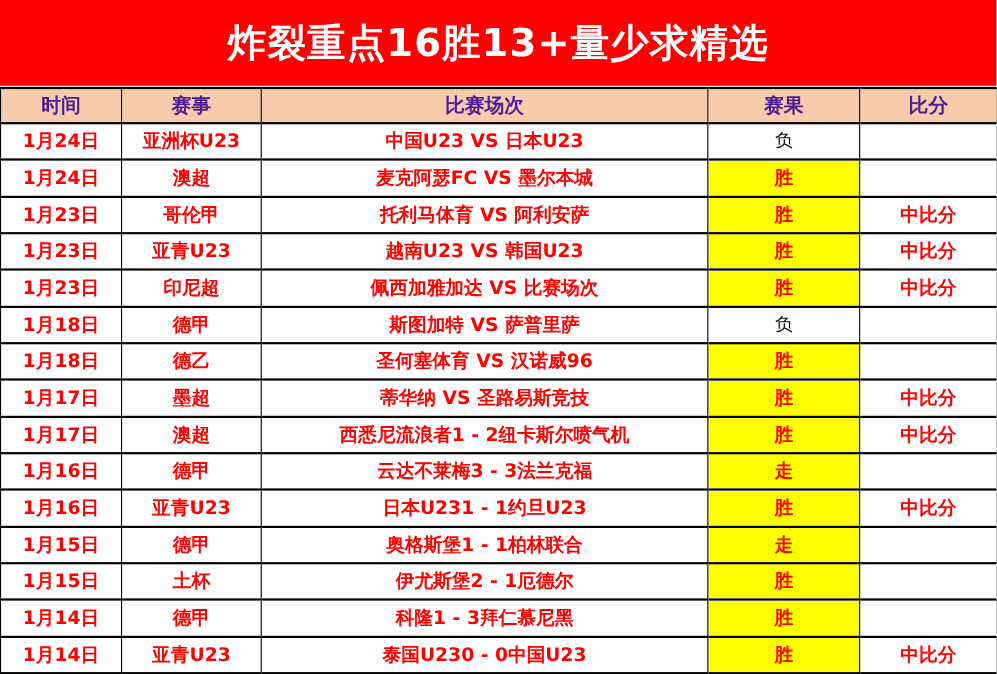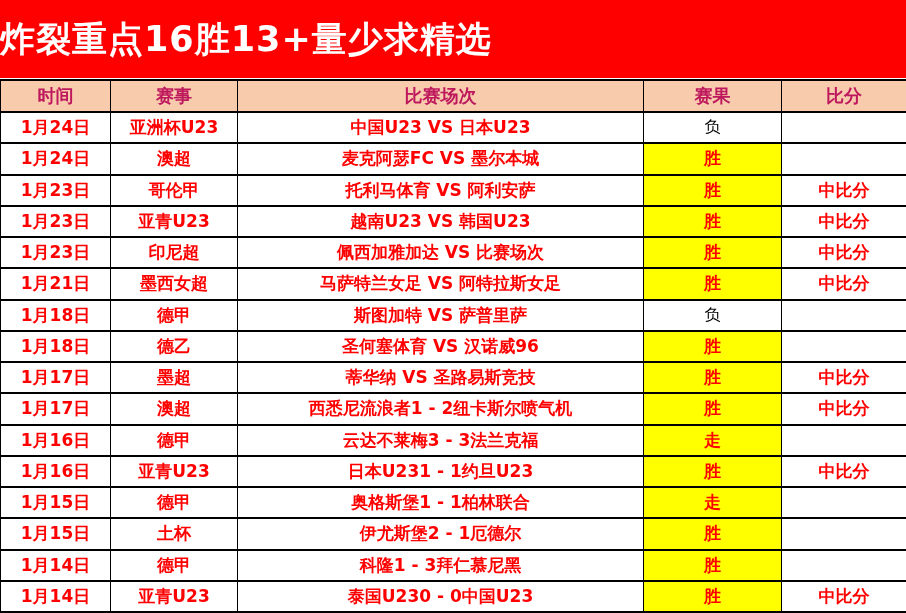--- a/index.html
+++ b/index.html
@@ -4,21 +4,21 @@
 <style>
   * { margin: 0; padding: 0; box-sizing: border-box; }
   html, body { width: 906px; height: 613px; background: #ffffff; overflow: hidden; }
   body { font-family: "DejaVu Sans", "Liberation Sans", sans-serif; }
 
   .sheet { width: 906px; height: 613px; background: #ffffff; }
 
   .banner {
     width: 906px; height: 78px;
     background: var(--banner_red, #FE0000);
-    display: flex; align-items: center; justify-content: flex-start;
+    display: flex; align-items: center; justify-content: center;
     margin-bottom: 1px;
   }
   .banner .title-text {
     color: #ffffff; font-size: 35px; font-weight: bold;
     letter-spacing: 1px; white-space: nowrap;
   }
 
   table.results {
     width: 906px; height: 534px;
     border-collapse: collapse; table-layout: fixed;
@@ -27,21 +27,21 @@
     border-left: 1px solid #000;
     border-right: 1px solid #000;
     border-top: 2px solid #000;
     border-bottom: 2px solid #000;
     text-align: center; vertical-align: middle;
     overflow: hidden; white-space: nowrap;
   }
   thead tr { height: 32px; }
   th {
     background: var(--header_bg, #F8CBAD);
-    color: #be185d; font-size: 18px; font-weight: bold;
+    color: #4c1d95; font-size: 18px; font-weight: bold;
   }
   td { background: #ffffff; font-size: 17px; font-weight: bold; color: var(--text_red, #FF0000); }
 
   td.result.win, td.result.push { background: var(--win_bg, #FFFF00); color: var(--text_red, #FF0000); }
   td.result.loss { background: #ffffff; color: #000; font-weight: normal; font-size: 16px; }
 </style>
 </head>
 <body>
 
 <div class="sheet">
@@ -93,27 +93,20 @@
           <td>1月23日</td>
           <td>亚青U23</td>
           <td>越南U23 VS 韩国U23</td>
           <td class="result win">胜</td>
           <td>中比分</td>
         </tr>
         <tr>
           <td>1月23日</td>
           <td>印尼超</td>
           <td>佩西加雅加达 VS 比赛场次</td>
-          <td class="result win">胜</td>
-          <td>中比分</td>
-        </tr>
-        <tr>
-          <td>1月21日</td>
-          <td>墨西女超</td>
-          <td>马萨特兰女足 VS 阿特拉斯女足</td>
           <td class="result win">胜</td>
           <td>中比分</td>
         </tr>
         <tr>
           <td>1月18日</td>
           <td>德甲</td>
           <td>斯图加特 VS 萨普里萨</td>
           <td class="result loss">负</td>
           <td></td>
         </tr>

